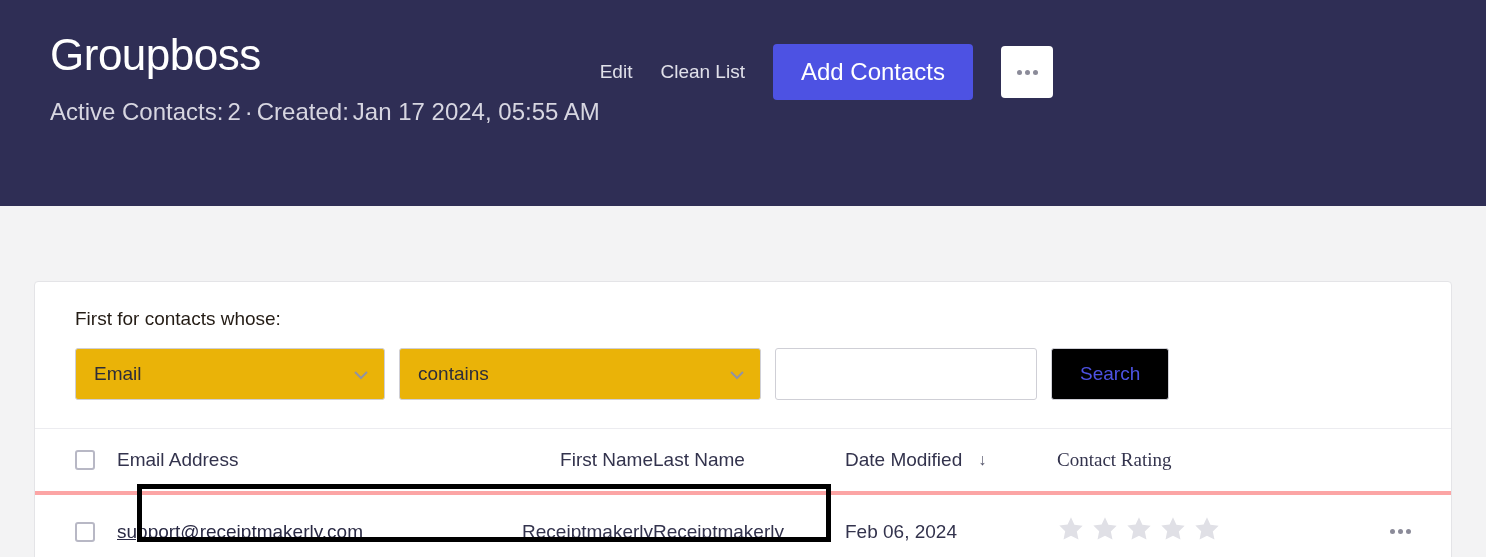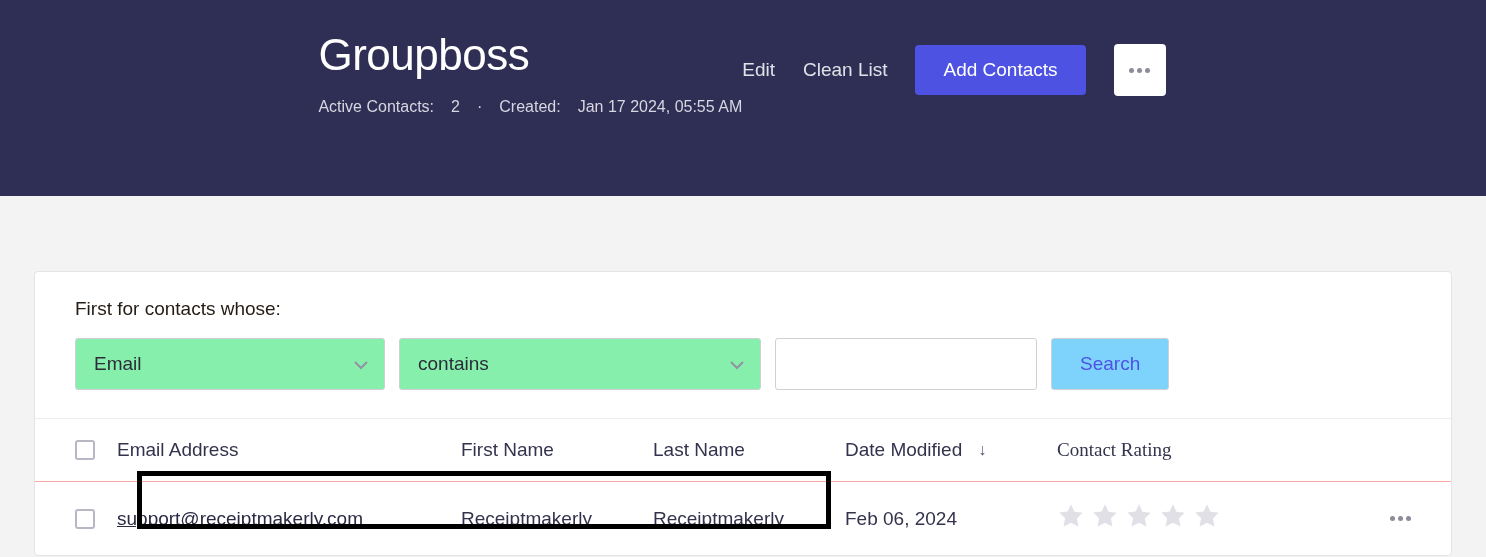--- a/index.html
+++ b/index.html
@@ -4,58 +4,58 @@
 <style>
   * { box-sizing: border-box; margin: 0; padding: 0; }
   body {
     font-family: -apple-system, BlinkMacSystemFont, "Segoe UI", Helvetica, Arial, sans-serif;
     background: #f3f3f4;
     color: #241c15;
     width: 1486px;
   }
   .header {
     background: #2f2e55;
-    padding: 30px 34px 80px 32px;
+    padding: 30px 34px 80px 50px;
     color: #fff;
     display: flex;
-    justify-content: center;
+    justify-content: flex-start;
     align-items: flex-start;
   }
   .header-left { display: flex; flex-direction: column; gap: 18px; }
   .page-title {
     font-size: 44px;
     font-weight: 500;
     letter-spacing: -0.5px;
   }
   .page-meta {
-    font-size: 16px;
+    font-size: 24px;
     color: #d7d6e1;
     display: flex;
     align-items: center;
-    gap: 17px;
+    gap: 4px;
   }
   .meta-dot { color: #d7d6e1; }
   .header-actions {
     display: flex;
     align-items: center;
     gap: 28px;
     padding-top: 14px;
   }
   .header-link {
     color: #e1e1ea;
     font-size: 19px;
     cursor: pointer;
   }
   .btn-primary {
     background: #4d52e3;
     color: #fff;
     border: none;
     border-radius: 4px;
     padding: 14px 28px;
-    font-size: 19px;
+    font-size: 24px;
     font-weight: 500;
     cursor: pointer;
   }
   .btn-more {
     background: #fff;
     border: none;
     border-radius: 4px;
     width: 52px;
     height: 52px;
     display: flex;
@@ -87,21 +87,21 @@
   .select {
     position: relative;
     border: 1px solid #cfcfd6;
     border-radius: 3px;
     height: 52px;
     display: flex;
     align-items: center;
     padding: 0 44px 0 18px;
     font-size: 19px;
     color: #2d2d3a;
-    background: #86efac;
+    background: #eab308;
     cursor: pointer;
   }
   .select.field { width: 310px; }
   .select.op    { width: 362px; }
   .caret {
     position: absolute;
     right: 16px;
     top: 50%;
     transform: translateY(-50%);
     color: #9393a2;
@@ -112,38 +112,38 @@
     border: 1px solid #cfcfd6;
     border-radius: 3px;
     padding: 0 14px;
     font-size: 19px;
   }
   .btn-search {
     height: 52px;
     padding: 0 28px;
     border: 1px solid #cfcfd6;
     border-radius: 3px;
-    background: #7dd3fc;
+    background: #000000;
     color: #4d52e3;
     font-size: 19px;
     cursor: pointer;
   }
   .table { width: 100%; }
   .thead {
     display: flex;
     align-items: center;
     border-top: 1px solid #ececf0;
-    border-bottom: 1px solid #fca5a5;
+    border-bottom: 4px solid #fca5a5;
     padding: 20px 40px;
     font-size: 19px;
     color: #33334d;
   }
   .col-check { width: 42px; display: flex; align-items: center; }
   .col-email { width: 344px; }
-  .col-first { width: 192px; }
+  .col-first { width: 192px; text-align: right; }
   .col-last  { width: 192px; }
   .col-date  { width: 212px; display: flex; align-items: center; gap: 16px; }
   .col-rating{ width: 240px; font-family: Liberation Serif, serif; }
   .col-more  { flex: 1; display:flex; justify-content:flex-end; }
   .checkbox {
     width: 20px; height: 20px;
     border: 2px solid #b8b8c5;
     border-radius: 3px;
     background: #fff;
   }

